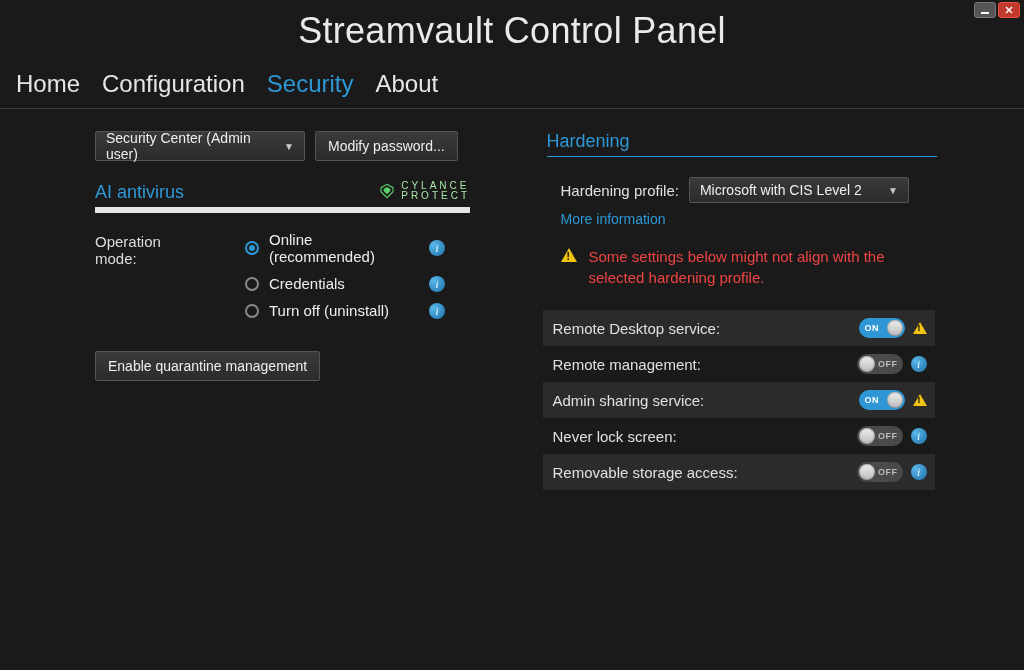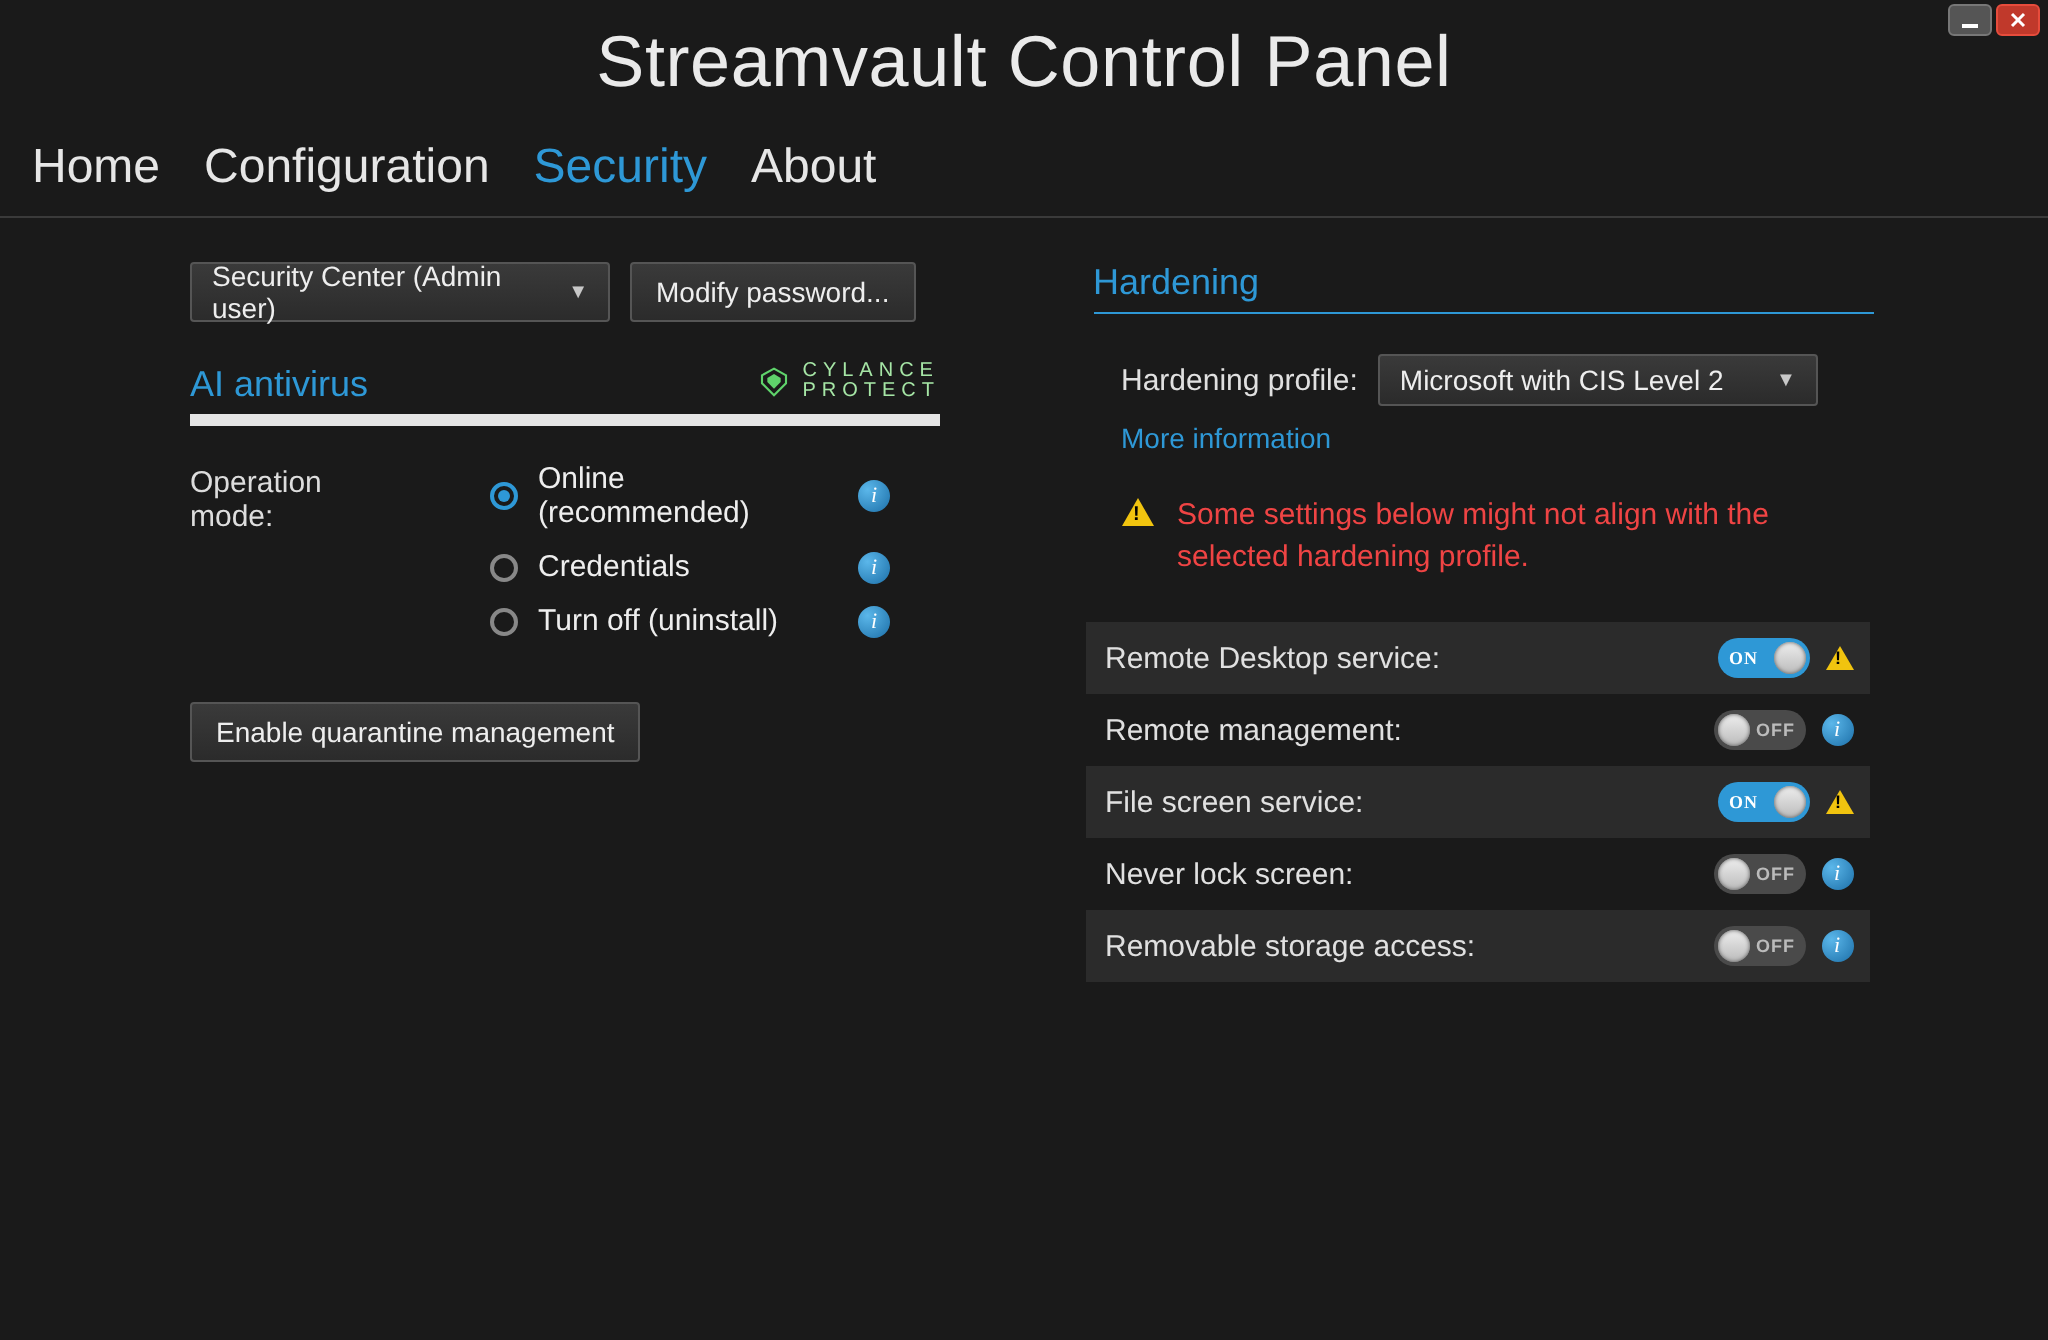--- a/index.html
+++ b/index.html
@@ -161,21 +161,21 @@
     width:16px;height:16px;border-radius:50%;background:linear-gradient(#eee,#bbb);
     position:absolute; top:2px;
     box-shadow: inset 0 0 2px #555;
   }
   .toggle.on { background:#2e98d6;}
   .toggle.on .knob { right:2px;}
   .toggle.off .knob { left:2px;}
   .toggle .text {
     font-size:9px; color:#fff; font-weight:bold; position:absolute; letter-spacing:0.5px;
   }
-  .toggle.on .text { left:6px;font-family:Liberation Serif, serif;}
+  .toggle.on .text { left:6px;}
   .toggle.off .text { right:5px; color:#bbb;}
   .warn-small {
     width:0;height:0;border-left:7px solid transparent;border-right:7px solid transparent;
     border-bottom:12px solid #f1c40f; position:relative; flex-shrink:0;
   }
   .warn-small::after{
     content:"!"; position:absolute; left:-2px; top:1px; font-size:9px; color:#000; font-weight:bold;
   }
 </style>
 </head>
@@ -292,21 +292,21 @@
           <span>Remote management:</span>
           <div class="toggle-right">
             <div class="toggle off">
               <span class="text">OFF</span>
               <span class="knob"></span>
             </div>
             <span class="info-icon">i</span>
           </div>
         </div>
         <div class="toggle-row striped">
-          <span>File screen service:</span>
+          <span>Admin sharing service:</span>
           <div class="toggle-right">
             <div class="toggle on">
               <span class="text">ON</span>
               <span class="knob"></span>
             </div>
             <span class="warn-small"></span>
           </div>
         </div>
         <div class="toggle-row">
           <span>Never lock screen:</span>

